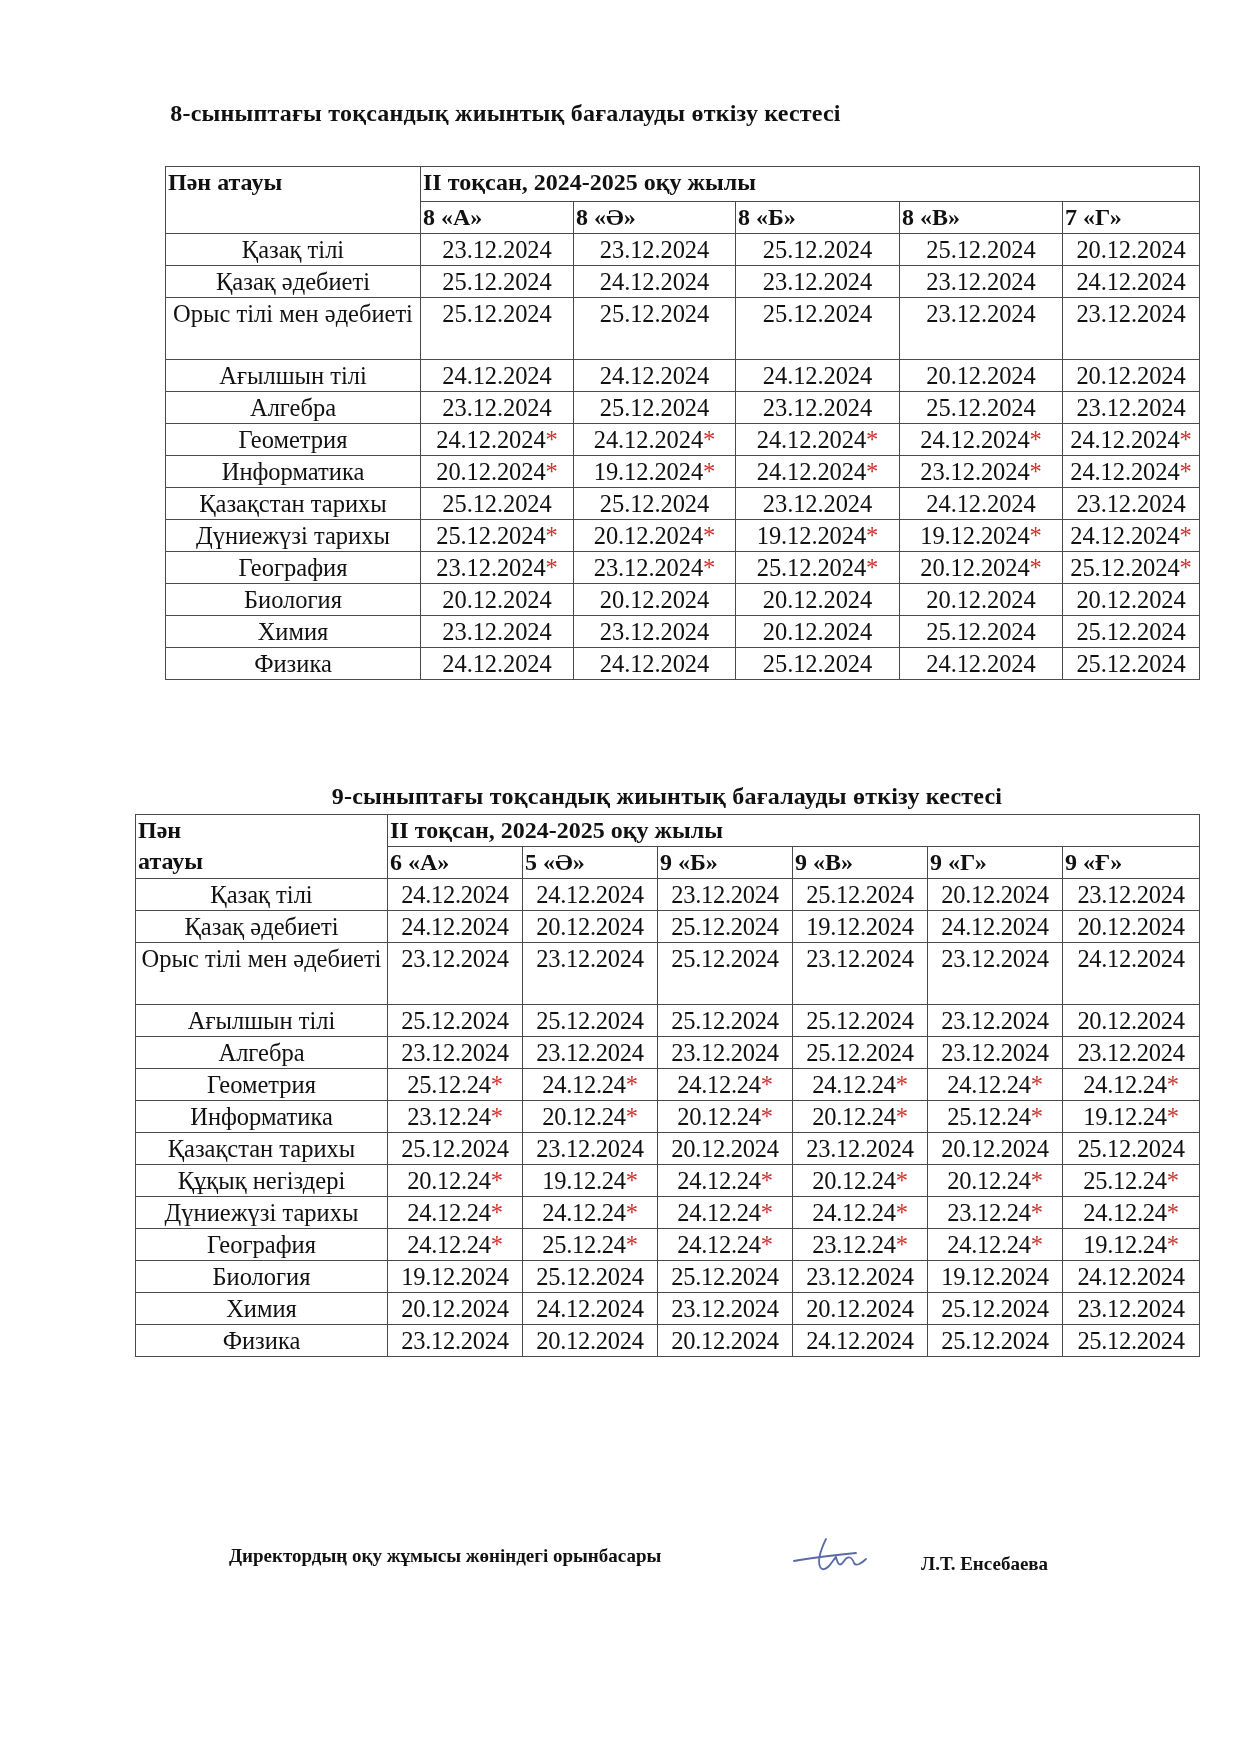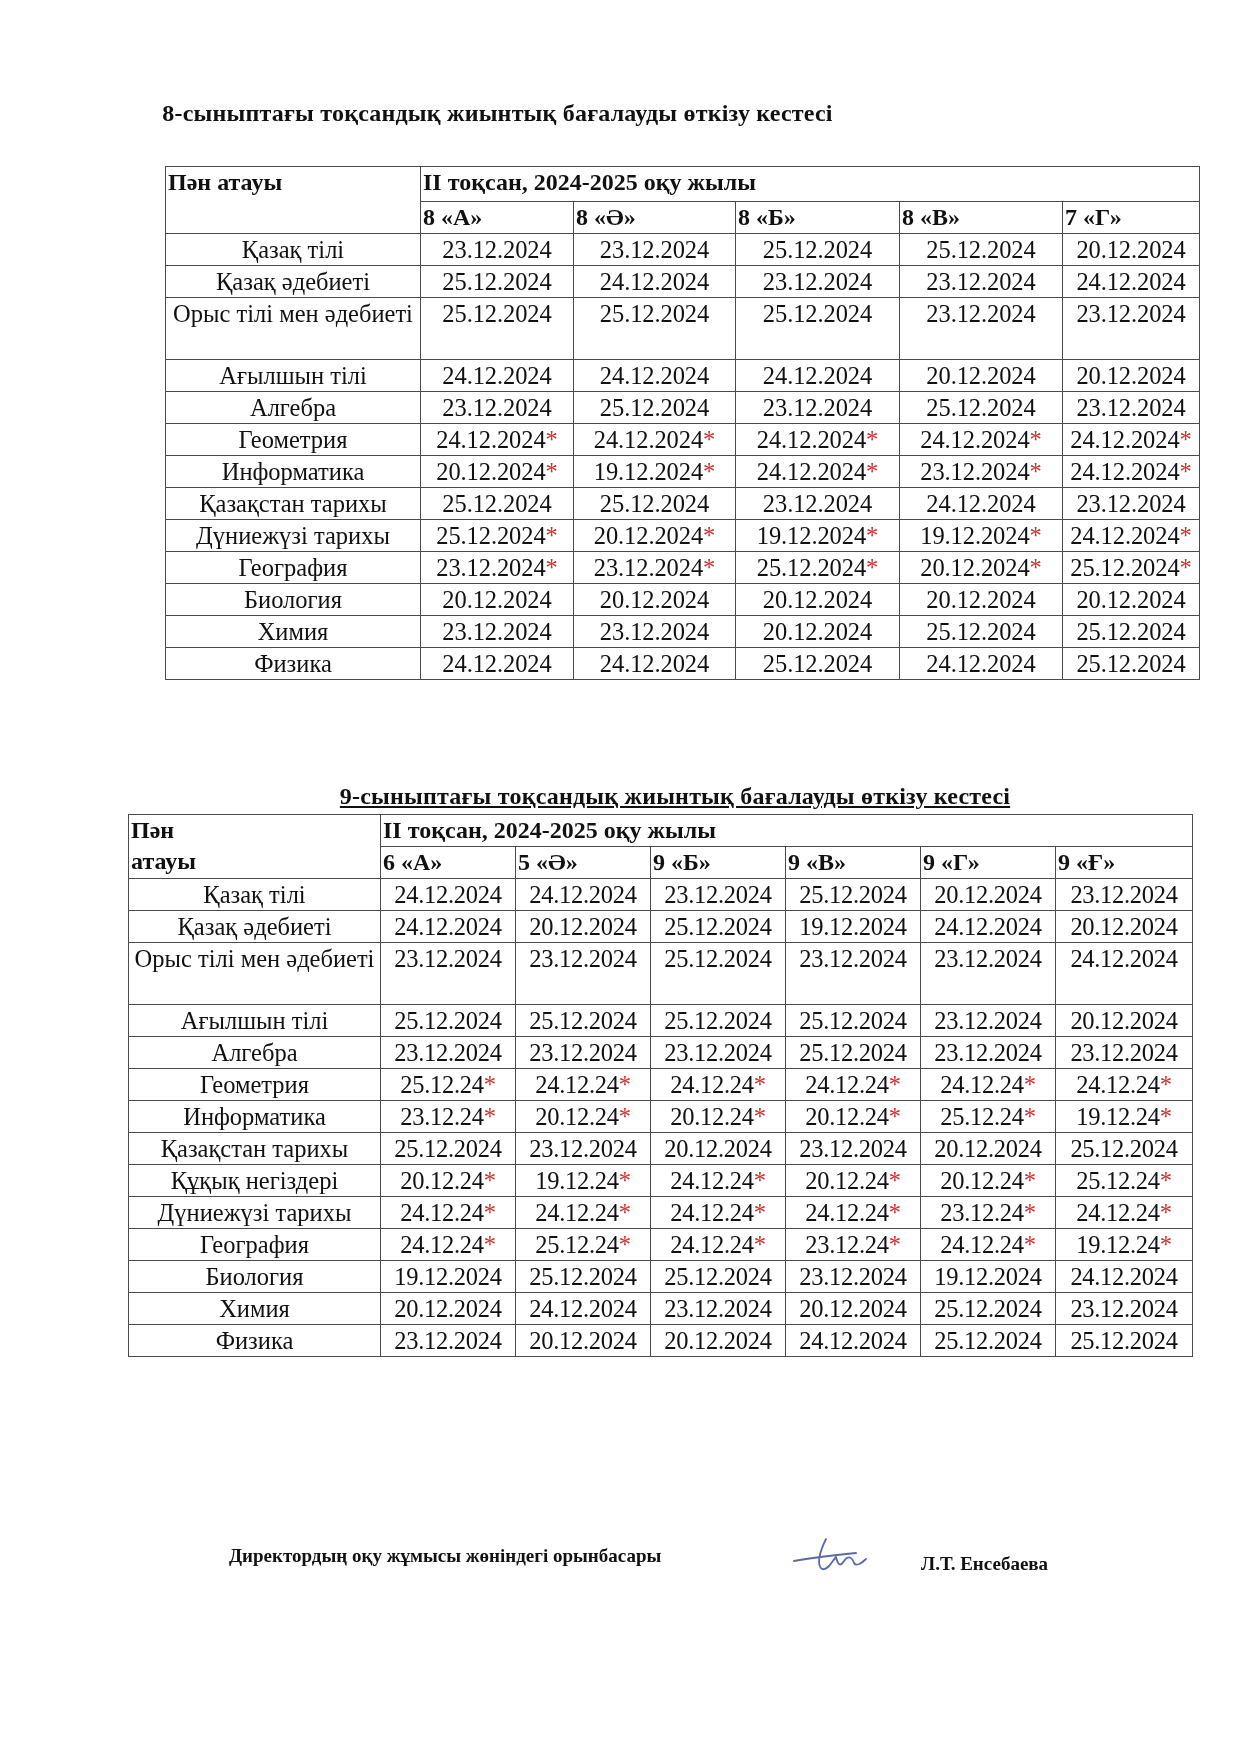--- a/index.html
+++ b/index.html
@@ -1,28 +1,28 @@
 <!DOCTYPE html>
 <html><head>
 <meta charset="utf-8">
 <style>
   html, body { margin: 0; padding: 0; background: #ffffff; }
   body { width: 1241px; height: 1755px; position: relative; overflow: hidden;
          font-family: "Liberation Serif", "DejaVu Serif", serif; color: #111; }
-  .title { position: absolute; left: 0; width: 995px; text-align: center;
+  .title { position: absolute; left: 8px; width: 995px; text-align: center;
            font-weight: bold; font-size: 24px; letter-spacing: 0.2px; }
   #title8 { top: 100px; }
-  #title9 { top: 783px; left: 143px; width: 1064px; text-decoration: underline; }
+  #title9 { top: 783px; left: 135px; width: 1064px; }
   table.sched { position: absolute; border-collapse: collapse; table-layout: fixed;
                 font-size: 24.5px; }
   table.sched td, table.sched th { border: 1.5px solid #4a4a4a; padding: 0 2px; line-height: 31px;
                  vertical-align: top; white-space: nowrap; overflow: visible; }
   table.sched th { font-weight: bold; text-align: left; font-size: 24px; }
   #t8 { left: 165px; top: 166px; width: 1034px; }
-  #t9 { left: 128px; top: 814px; width: 1064px; }
+  #t9 { left: 135px; top: 814px; width: 1064px; }
   td.subj { text-align: center; padding-left: 10px; white-space: normal; line-height: 31px; }
   td.date { text-align: center; }
   #t9 td.date { padding: 0; letter-spacing: -0.3px; }
   #t8 td.date { letter-spacing: -0.1px; }
   .star { color: #d0312d; }
   th.hdr-subj-8 { text-align: right; padding-right: 16px; vertical-align: top; }
   th.hdr-subj-9 { text-align: center; vertical-align: top; line-height: 32px; }
   .footer { position: absolute; top: 1545px; left: 0; width: 1241px; font-weight: bold; font-size: 19px; }
   .footer .role { position: absolute; left: 229px; top: 0; }
   .footer .name { position: absolute; left: 921px; top: 8px; }

